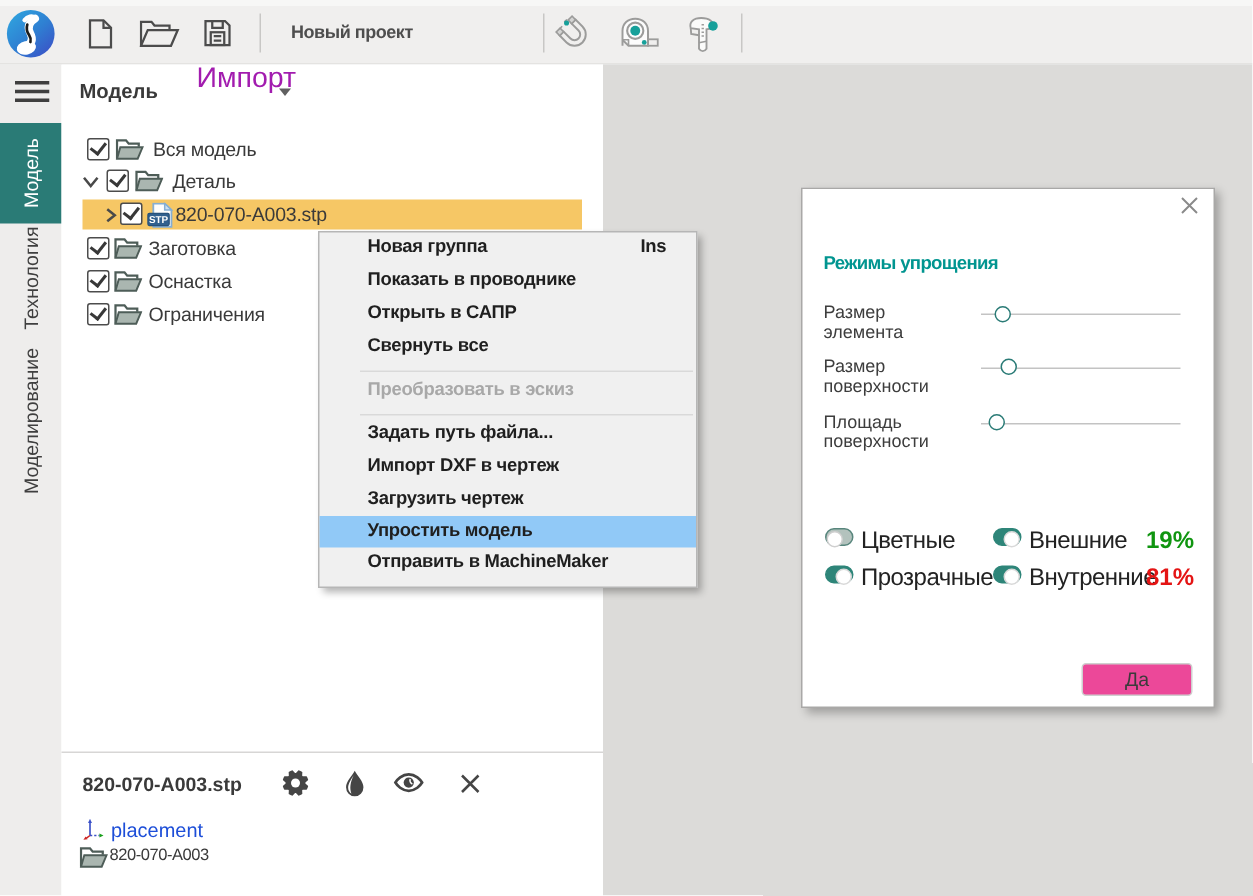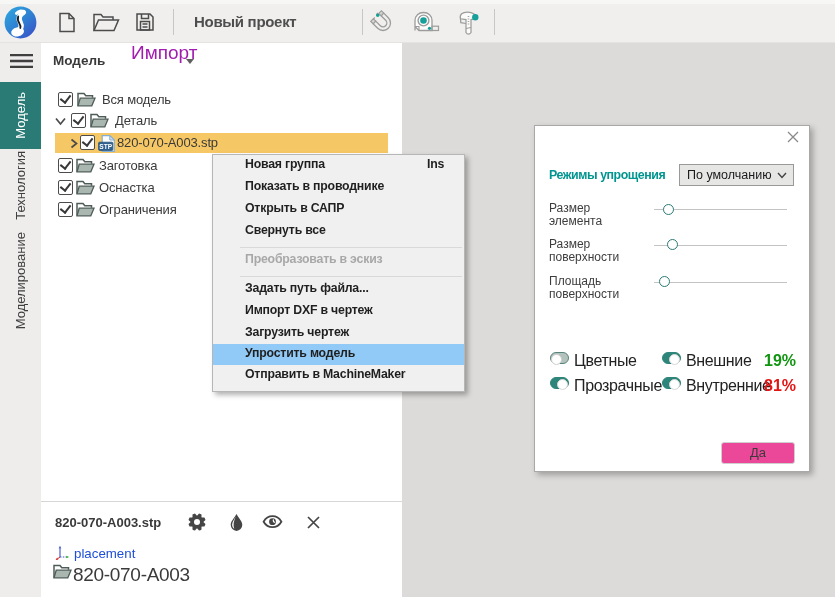--- a/index.html
+++ b/index.html
@@ -2,21 +2,21 @@
 <html><head>
 <meta charset="utf-8">
 <style>
   * { margin:0; padding:0; box-sizing:border-box; }
   html,body { width:835px; height:597px; overflow:hidden; }
   body { font-family:"Liberation Sans", sans-serif; position:relative; background:#fff; }
   .abs { position:absolute; }
   
   #toolbar { left:0; top:0; width:835px; height:43px; background:#f0efee; border-bottom:1px solid #e4e3e1; }
   .vsep { position:absolute; width:1px; background:#c8c7c5; top:9px; height:26px; }
-  #title { left:194px; top:0; height:58px; line-height:43px; font-size:15px; font-weight:bold; letter-spacing:-0.3px; color:#4e4e4e; }
+  #title { left:194px; top:0; height:58px; line-height:43px; font-size:12px; font-weight:bold; letter-spacing:-0.3px; color:#4e4e4e; }
   
   #sidebar { left:0; top:43px; width:41px; height:554px; background:#eeedec; }
   .vtab { position:absolute; left:0; width:41px; display:flex; align-items:center; justify-content:center; }
   .vtab span { writing-mode:vertical-rl; transform:rotate(180deg); font-size:13px; color:#3f3f3f; white-space:nowrap; }
   #tab-model { top:39px; height:67px; background:#2a7b76; }
   #tab-model span { color:#fff; }
   
   #panel { left:41px; top:43px; width:361px; height:554px; background:#ffffff; }
   
   #canvas { left:402px; top:43px; width:433px; height:554px; background:#dcdbd9; }
@@ -206,21 +206,21 @@
   <path d="M6,12 L12.4,12" stroke="#3a50c8" stroke-width="1" stroke-dasharray="1.5,1.3"></path>
   <path d="M15,12 L12.3,10.7 L12.3,13.3 Z" fill="#18a01a"></path>
   <path d="M6,12 L3.6,13.8" stroke="#cc2222" stroke-width="1"></path>
   <path d="M1.6,14.9 L4.4,14.5 L3.1,12.6 Z" fill="#cc2222"></path>
 </svg>
 <div class="abs" style="left:74px;top:546px;font-size:13.3px;color:#1d4ed8">placement</div>
 <svg class="abs" style="left:53px;top:564px" width="19" height="15" viewBox="0 0 19 15">
     <path d="M1,13.8 L1,1.5 L7,1.5 L8.8,3.8 L15.5,3.8 L15.5,5.8" fill="none" stroke="#4e5d58" stroke-width="1.5"></path>
     <path d="M3.2,6.2 L18,6.2 L14.8,13.8 L1,13.8 Z" fill="#aab6b0" stroke="#4e5d58" stroke-width="1.3"></path>
   </svg>
-<div class="abs" style="left:73px;top:564px;font-size:19px;letter-spacing:-0.3px;color:#3a3a3a">820-070-A003</div>
+<div class="abs" style="left:73px;top:564px;font-size:11px;letter-spacing:-0.3px;color:#3a3a3a">820-070-A003</div>
 
 <div class="abs" id="menu">
   <div class="abs" style="left:0;top:0;width:253px;height:238px;border:1px solid #b6b6b6"></div>
   <div class="abs" style="left:1px;top:190px;width:251px;height:20.5px;background:#91c9f7"></div>
   <div class="mi" style="top:3px">Новая группа</div>
     <div class="mi" style="left:215px;top:3px">Ins</div>
   <div class="mi" style="top:25px">Показать в проводнике</div>
   <div class="mi" style="top:47px">Открыть в САПР</div>
   <div class="mi" style="top:69px">Свернуть все</div>
   <div class="msep" style="top:93px"></div>
@@ -232,25 +232,20 @@
   <div class="mi" style="top:192px">Упростить модель</div>
   <div class="mi" style="top:213px">Отправить в MachineMaker</div>
 </div>
 
 <div class="abs" id="dialog">
   <div class="abs" style="left:0;top:0;width:276px;height:347px;border:1px solid #a9a8a7"></div>
   <svg class="abs" style="left:253px;top:6px" width="12" height="12" viewBox="0 0 12 12" stroke="#8a8a8a" stroke-width="1.3">
       <path d="M1,1 L11,11 M11,1 L1,11"></path>
     </svg>
   <div class="teal-h" style="left:15px;top:43px">Режимы упрощения</div>
-  <div class="abs" style="left:145px;top:39px;width:115px;height:22px;background:#e6e6e5;border:1px solid #999998;font-size:12.5px;color:#1a1a1a;line-height:20px;padding-left:7px">По умолчанию
-    <svg style="position:absolute;right:6px;top:7px" width="10" height="7" viewBox="0 0 10 7">
-        <path d="M1,1 L5,5.5 L9,1" fill="none" stroke="#444" stroke-width="1.4"></path>
-      </svg>
-  </div>
   <div class="slabel" style="top:77px">Размер<br>элемента</div>
   <div class="track" style="left:120px;top:84px;width:133px"></div>
   <div class="knob" style="left:129px;top:78.5px"></div>
   <div class="slabel" style="top:113px">Размер<br>поверхности</div>
   <div class="track" style="left:120px;top:119.5px;width:133px"></div>
   <div class="knob" style="left:133px;top:114px"></div>
   <div class="slabel" style="top:150px">Площадь<br>поверхности</div>
   <div class="track" style="left:120px;top:156.5px;width:133px"></div>
   <div class="knob" style="left:125px;top:151px"></div>
   <div class="toggle t-off" style="left:16px;top:227px">

